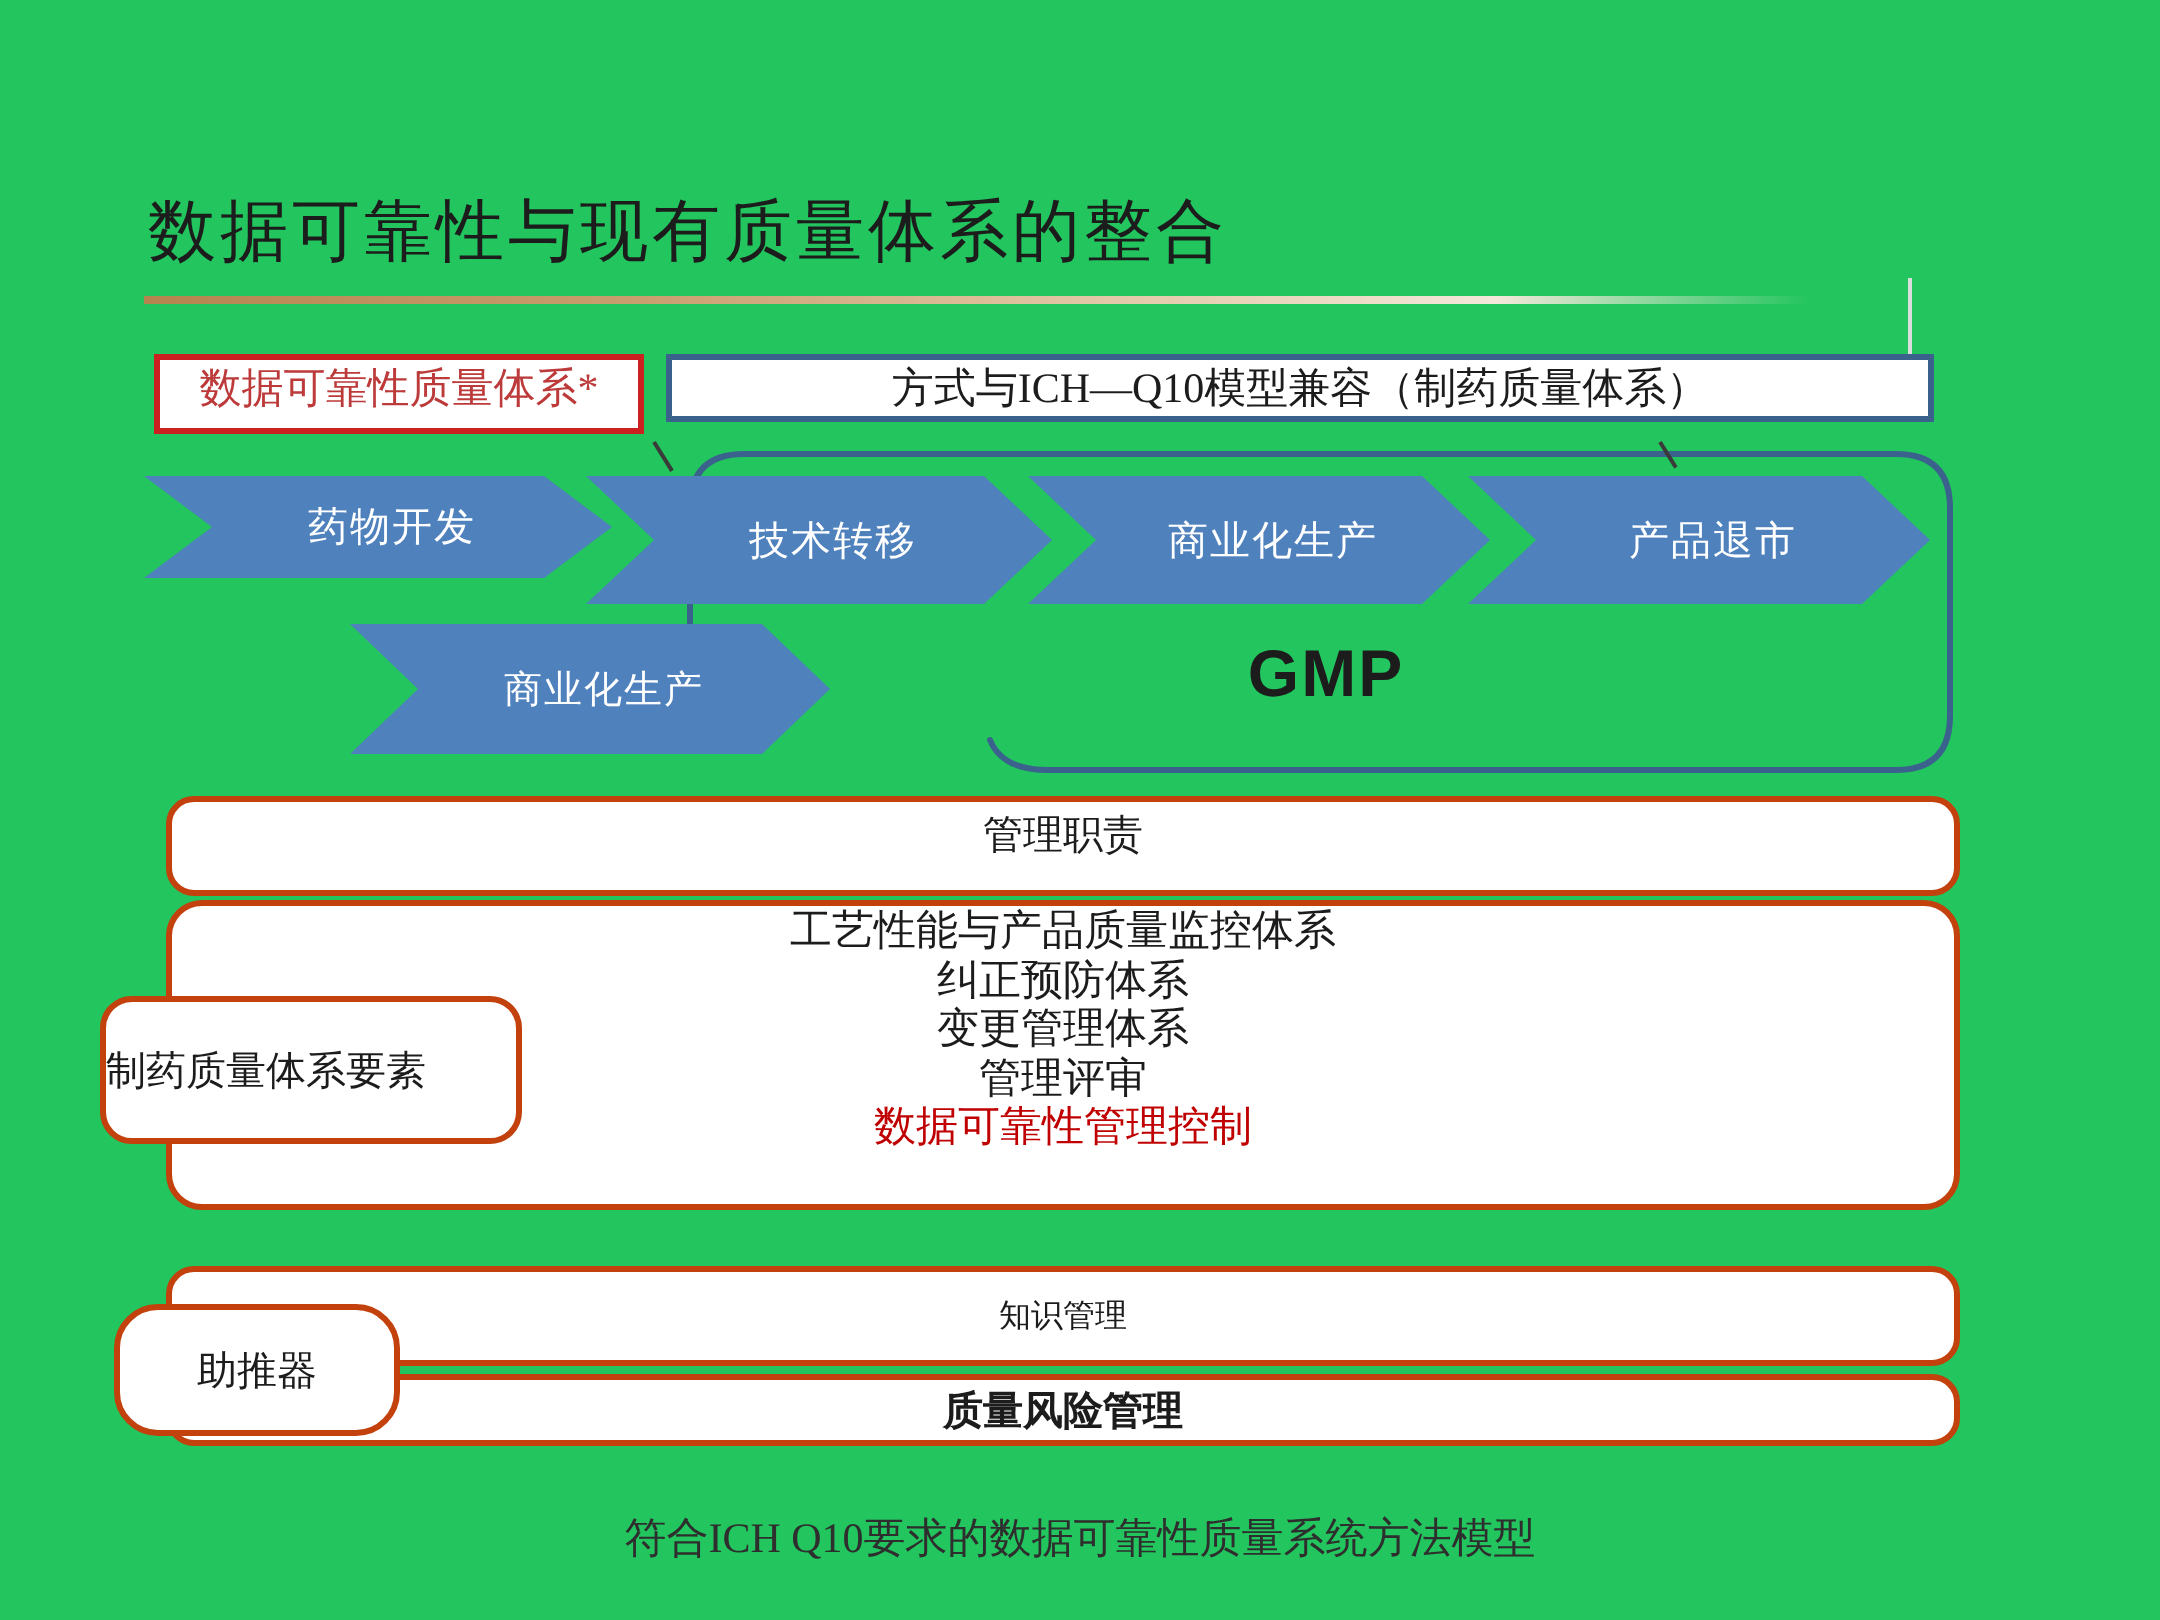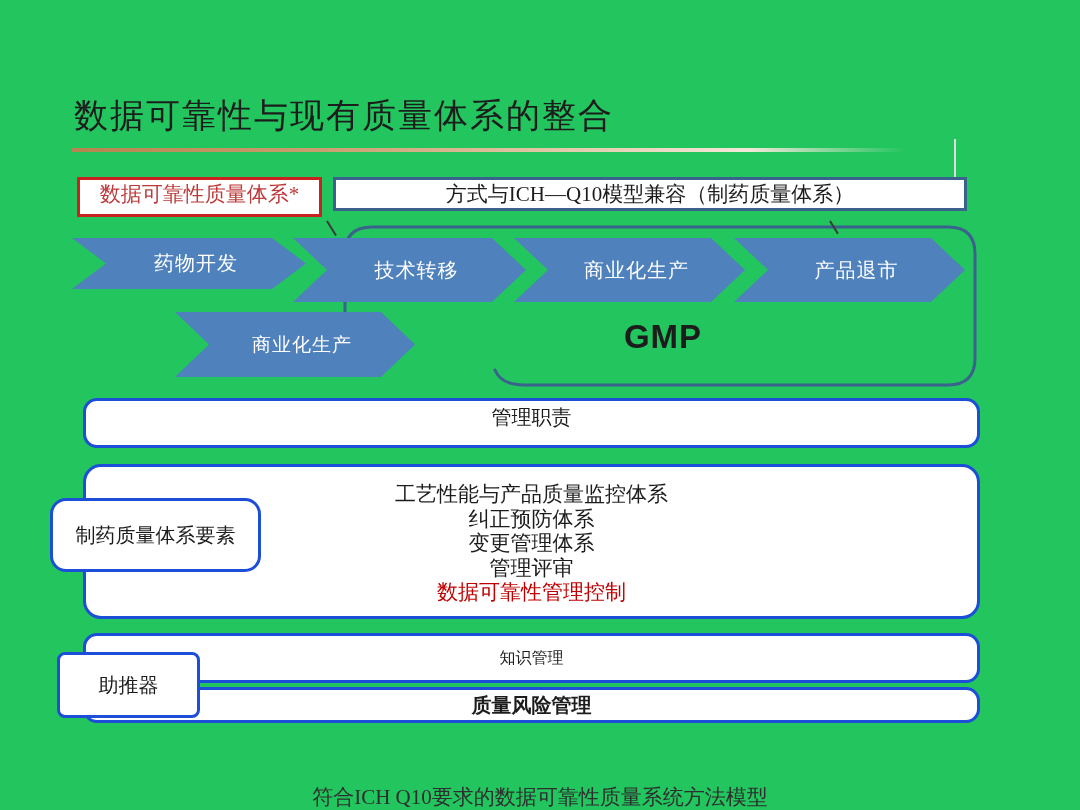--- a/index.html
+++ b/index.html
@@ -30,33 +30,33 @@
   #arrow-2{left:293px;top:238px;width:233px;height:64px;}
   #arrow-3{left:514px;top:238px;width:231px;height:64px;}
   #arrow-4{left:734px;top:238px;width:231px;height:64px;}
   #arrow-5{left:175px;top:312px;width:240px;height:65px;font-size:19px;}
   #gmp-label{left:618px;top:318px;width:90px;text-align:center;font-family:"Liberation Sans","DejaVu Sans",sans-serif;
     font-size:33px;font-weight:700;letter-spacing:1px;}
   .mark{height:2px;background:#3a3a3a;transform-origin:left center;z-index:4;}
   #mark-1{left:327px;top:220px;width:17px;transform:rotate(58deg);}
   #mark-2{left:830px;top:220px;width:15px;transform:rotate(58deg);}
   
-  .bar{box-sizing:border-box;border:3px solid #1d4ed8;border-radius:14px;background:#ffffff;}
+  .bar{box-sizing:border-box;border:3px solid #c2410c;border-radius:14px;background:#ffffff;}
   #mgmt-box{left:83px;top:398px;width:897px;height:50px;text-align:center;font-size:20px;padding-top:3px;}
-  #elements-box{left:83px;top:464px;width:897px;height:155px;border-radius:18px;text-align:center;padding-top:15px;}
+  #elements-box{left:83px;top:450px;width:897px;height:155px;border-radius:18px;text-align:center;}
   .el-line{font-size:21px;line-height:24.5px;}
   .el-line.red{color:#c00000;}
   #pqs-tab{left:50px;top:498px;width:211px;height:74px;border-radius:16px;display:flex;align-items:center;
-    justify-content:center;font-size:20px;z-index:5;}
+    justify-content:flex-start;font-size:20px;z-index:5;}
   #knowledge-box{left:83px;top:633px;width:897px;height:50px;display:flex;align-items:center;justify-content:center;font-size:16px;}
   #qrm-box{left:83px;top:687px;width:897px;height:36px;display:flex;align-items:center;justify-content:center;
     font-size:20px;font-weight:bold;font-family:"Liberation Sans","DejaVu Sans",sans-serif;}
-  #enabler-tab{left:57px;top:652px;width:143px;height:66px;border-radius:8px;display:flex;align-items:center;
+  #enabler-tab{left:57px;top:652px;width:143px;height:66px;border-radius:22px;display:flex;align-items:center;
     justify-content:center;font-size:20px;z-index:5;}
-  #caption{left:0;top:755px;width:1080px;text-align:center;font-size:21px;color:#2e2e2e;margin-top:28px;}
+  #caption{left:0;top:755px;width:1080px;text-align:center;font-size:21px;color:#2e2e2e;}
 </style>
 </head>
 <body>
 
 <div id="slide">
 
   <div id="title" class="abs">数据可靠性与现有质量体系的整合</div>
   <div id="title-rule" class="abs"></div>
   <div id="faint-vline" class="abs"></div>
 

